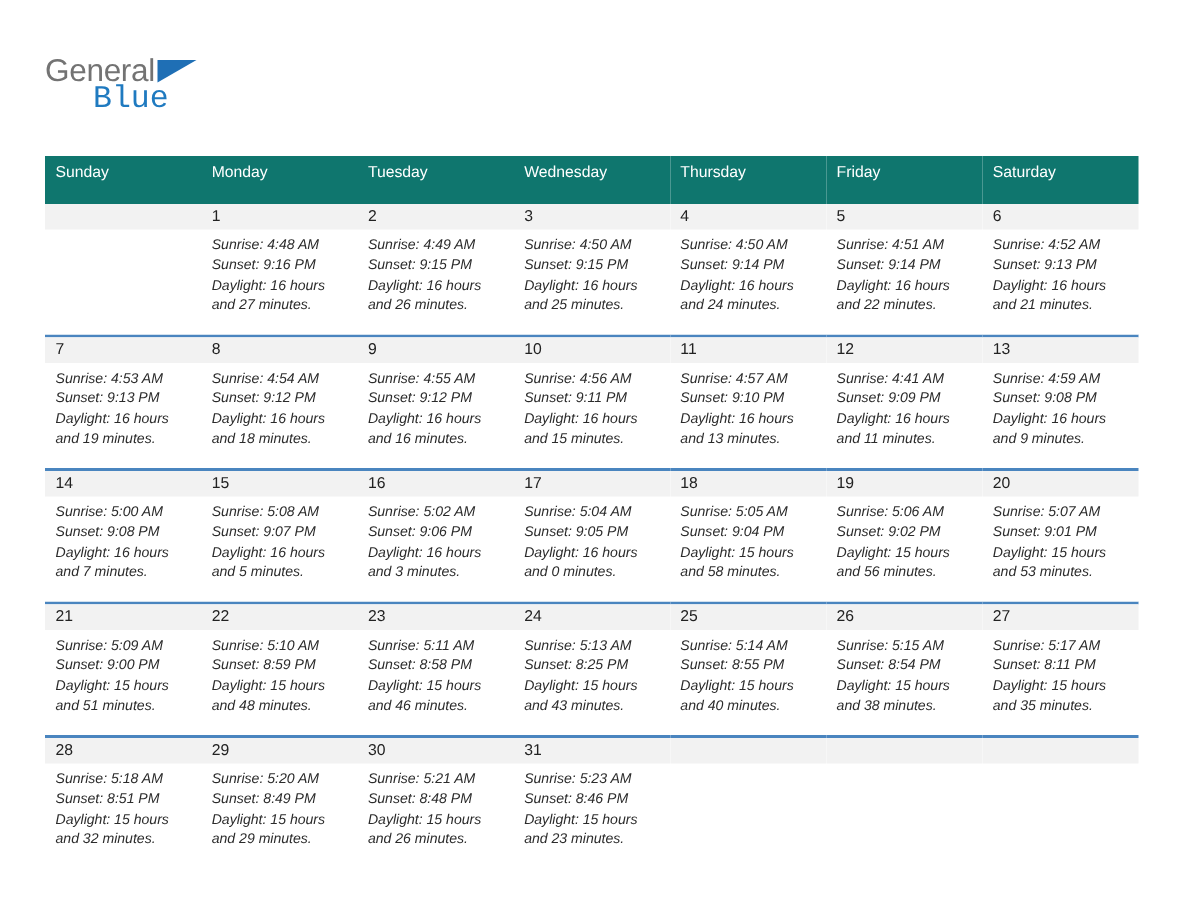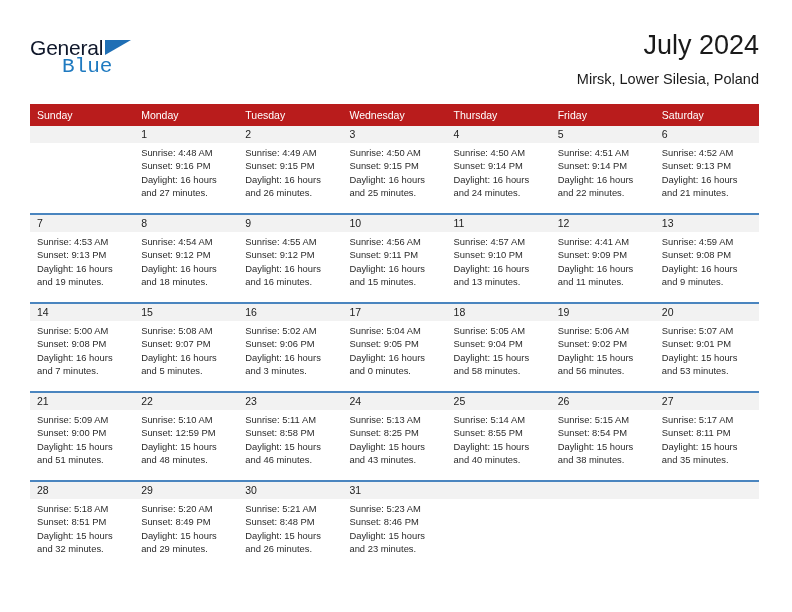--- a/index.html
+++ b/index.html
@@ -31,21 +31,21 @@
     left: 0;
     top: 8px;
     width: 130px;
     height: 48px;
   }
   .logo-general {
     position: absolute;
     left: 0;
     top: 0;
     font-size: 21px;
-    color: #0f172a;
+    color: #737373;
     letter-spacing: -0.2px;
     line-height: 24px;
     font-family: "Liberation Sans", sans-serif;
   }
   .logo-tri {
     position: absolute;
     left: 75px;
     top: 4px;
     width: 0;
     height: 0;
@@ -85,26 +85,26 @@
   
   .calendar {
     position: absolute;
     left: 30px;
     top: 104px;
     width: 729px;
     border-collapse: collapse;
     table-layout: fixed;
   }
   .calendar th {
-    background: #b91c1c;
+    background: #0f766e;
     color: #ffffff;
     font-size: 10.5px;
     font-weight: normal;
     text-align: left;
-    padding: 5px 0 5px 7px;
+    padding: 5px 0 15px 7px;
     height: 21px;
     border: none;
   }
   .calendar td {
     vertical-align: top;
     padding: 0;
     border: none;
     width: 104.14px;
   }
   .week-row > td {
@@ -130,42 +130,39 @@
     line-height: 15px;
   }
   .cell.empty .daynum {
     background: #f2f2f2;
   }
   .details {
     padding: 3px 5px 0 7px;
     font-size: 9.4px;
     color: #2b2b2b;
     line-height: 13.4px;
+    font-style: italic;
   }
   .details div {
     white-space: nowrap;
   }
 </style>
 </head>
 <body>
 
 <div class="page">
 
   <div class="header">
 
     <div class="logo">
       <span class="logo-general">General</span>
       <span class="logo-tri"></span>
       <span class="logo-blue">Blue</span>
     </div>
 
-    <div class="title-block">
-      <div class="cal-title">July 2024</div>
-      <div class="cal-subtitle">Mirsk, Lower Silesia, Poland</div>
-    </div>
 
   </div>
 
   <table class="calendar">
     <thead>
       <tr>
         <th>Sunday</th>
         <th>Monday</th>
         <th>Tuesday</th>
         <th>Wednesday</th>
@@ -416,21 +413,21 @@
                 <div>Daylight: 15 hours</div>
                 <div>and 51 minutes.</div>
               </div>
             </div>
           </td>
           <td>
             <div class="cell">
               <div class="daynum">22</div>
               <div class="details">
                 <div>Sunrise: 5:10 AM</div>
-                <div>Sunset: 12:59 PM</div>
+                <div>Sunset: 8:59 PM</div>
                 <div>Daylight: 15 hours</div>
                 <div>and 48 minutes.</div>
               </div>
             </div>
           </td>
           <td>
             <div class="cell">
               <div class="daynum">23</div>
               <div class="details">
                 <div>Sunrise: 5:11 AM</div>

